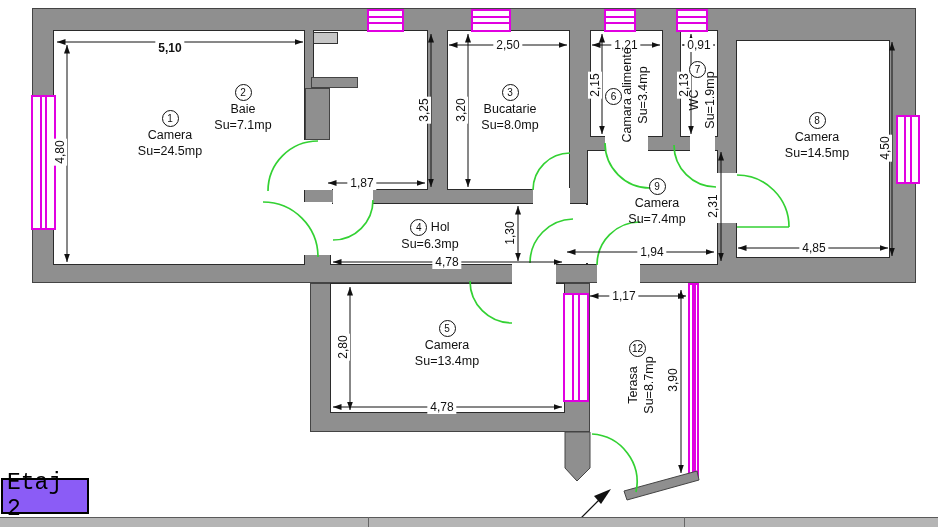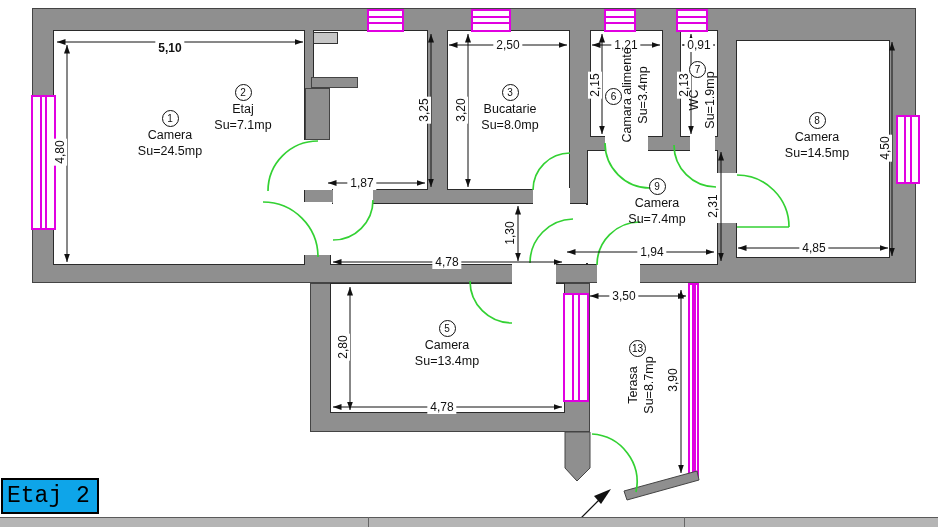--- a/index.html
+++ b/index.html
@@ -18,22 +18,22 @@
   #annot{position:absolute;left:0;top:0;z-index:6;pointer-events:none;}
   .dimh{position:absolute;transform:translate(-50%,-50%);background:#fff;padding:0 3px;
         font-size:12px;color:#111;z-index:7;white-space:nowrap;}
   .dimv{position:absolute;transform:translate(-50%,-50%) rotate(-90deg);font-size:12px;color:#111;
         z-index:7;white-space:nowrap;background:#fff;padding:0 2px;}
   .rlabel{position:absolute;text-align:center;font-size:12.5px;color:#111;line-height:1.3;z-index:7;}
   .rlabel.rot{transform:rotate(-90deg);}
   .circ{display:inline-block;width:15px;height:15px;border:1px solid #111;border-radius:50%;
         font-size:10px;line-height:15px;text-align:center;background:#fff;}
   .circAbs{position:absolute;z-index:7;}
-  #floorBox{position:absolute;left:1px;top:478px;width:98px;height:36px;border:2px solid #000;
-        background:#0ea5e9;z-index:9;display:flex;align-items:center;box-sizing:border-box;}
+  #floorBox{position:absolute;left:1px;top:478px;width:88px;height:36px;border:2px solid #000;
+        background:#8b5cf6;z-index:9;display:flex;align-items:center;box-sizing:border-box;}
   #floorBox span{font-family:"Liberation Mono", monospace;font-size:23px;color:#000;padding-left:4px;}
   #bottomBar{position:absolute;left:0;top:517px;width:938px;height:10px;background:#b5b5b5;
         border-top:1px solid #5a5a5a;box-sizing:border-box;z-index:8;}
   .tick{position:absolute;top:517px;width:1px;height:10px;background:#666;z-index:8;}
 </style>
 </head>
 <body>
 
 <div id="plan">
 
@@ -137,38 +137,43 @@
   <div class="dimh" style="left:699px;top:45px;">0,91</div>
   <div class="dimv" style="left:684px;top:85px;">2,13</div>
   <div class="dimv" style="left:885px;top:148px;">4,50</div>
   <div class="dimh" style="left:814px;top:248px;">4,85</div>
   <div class="dimv" style="left:713px;top:206px;">2,31</div>
   <div class="dimh" style="left:652px;top:252px;">1,94</div>
   <div class="dimv" style="left:510px;top:233px;">1,30</div>
   <div class="dimh" style="left:447px;top:262px;">4,78</div>
   <div class="dimv" style="left:343px;top:347px;">2,80</div>
   <div class="dimh" style="left:442px;top:407px;">4,78</div>
-  <div class="dimh" style="left:624px;top:296px;">3,50</div>
+  <div class="dimh" style="left:624px;top:296px;">1,17</div>
   <div class="dimv" style="left:673px;top:380px;">3,90</div>
 
   <div class="rlabel" style="left:110px;top:110px;width:120px;">
     <span class="circ">1</span><br>
     <span>Camera</span><br>
     <span>Su=24.5mp</span>
   </div>
   <div class="rlabel" style="left:193px;top:84px;width:100px;">
     <span class="circ">2</span><br>
-    <span>Etaj</span><br>
+    <span>Baie</span><br>
     <span>Su=7.1mp</span>
   </div>
   <div class="rlabel" style="left:455px;top:84px;width:110px;">
     <span class="circ">3</span><br>
     <span>Bucatarie</span><br>
     <span>Su=8.0mp</span>
   </div>
+  <div class="rlabel" style="left:370px;top:219px;width:120px;">
+    <span class="circ">4</span>
+    <span>Hol</span><br>
+    <span>Su=6.3mp</span>
+  </div>
   <div class="rlabel" style="left:387px;top:320px;width:120px;">
     <span class="circ">5</span><br>
     <span>Camera</span><br>
     <span>Su=13.4mp</span>
   </div>
   <span class="circ circAbs" style="left:605px;top:88px;">6</span>
   <div class="rlabel rot" style="left:581px;top:78px;width:110px;height:34px;">
     <span>Camara alimente</span><br>
     <span>Su=3.4mp</span>
   </div>
@@ -180,21 +185,21 @@
   <div class="rlabel" style="left:757px;top:112px;width:120px;">
     <span class="circ">8</span><br>
     <span>Camera</span><br>
     <span>Su=14.5mp</span>
   </div>
   <div class="rlabel" style="left:597px;top:178px;width:120px;">
     <span class="circ">9</span><br>
     <span>Camera</span><br>
     <span>Su=7.4mp</span>
   </div>
-  <span class="circ circAbs" style="left:629px;top:340px;">13</span>
+  <span class="circ circAbs" style="left:629px;top:340px;">12</span>
   <div class="rlabel rot" style="left:586px;top:369px;width:110px;height:32px;">
     <span>Terasa</span><br>
     <span>Su=8.7mp</span>
   </div>
 
   <div id="floorBox">
     <span>Etaj 2</span>
   </div>
   <div id="bottomBar"></div>
   <div class="tick" style="left:368px;"></div>

